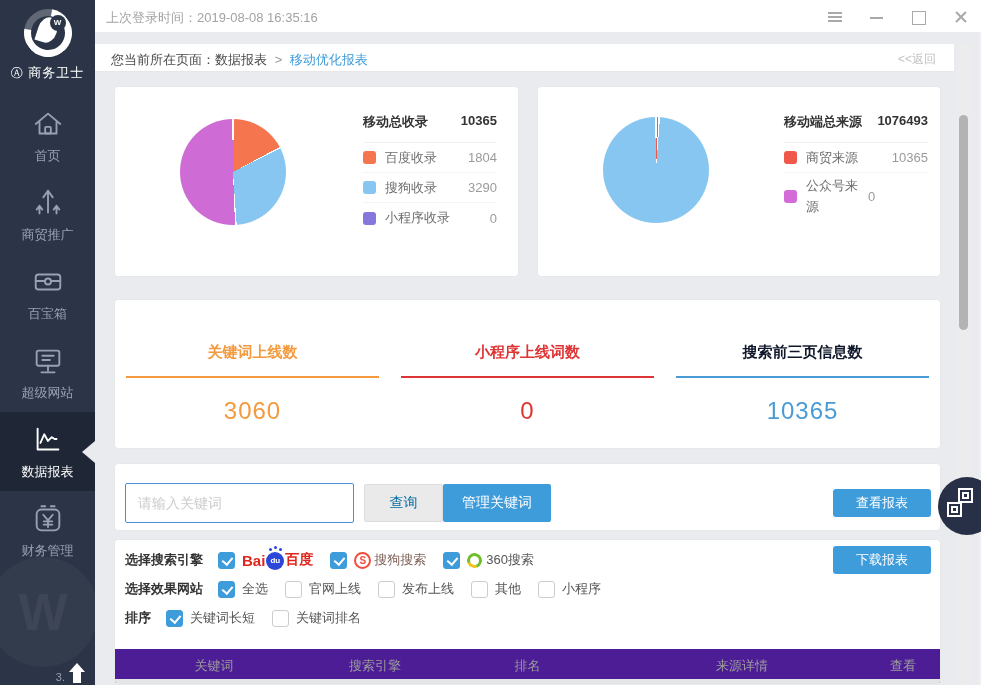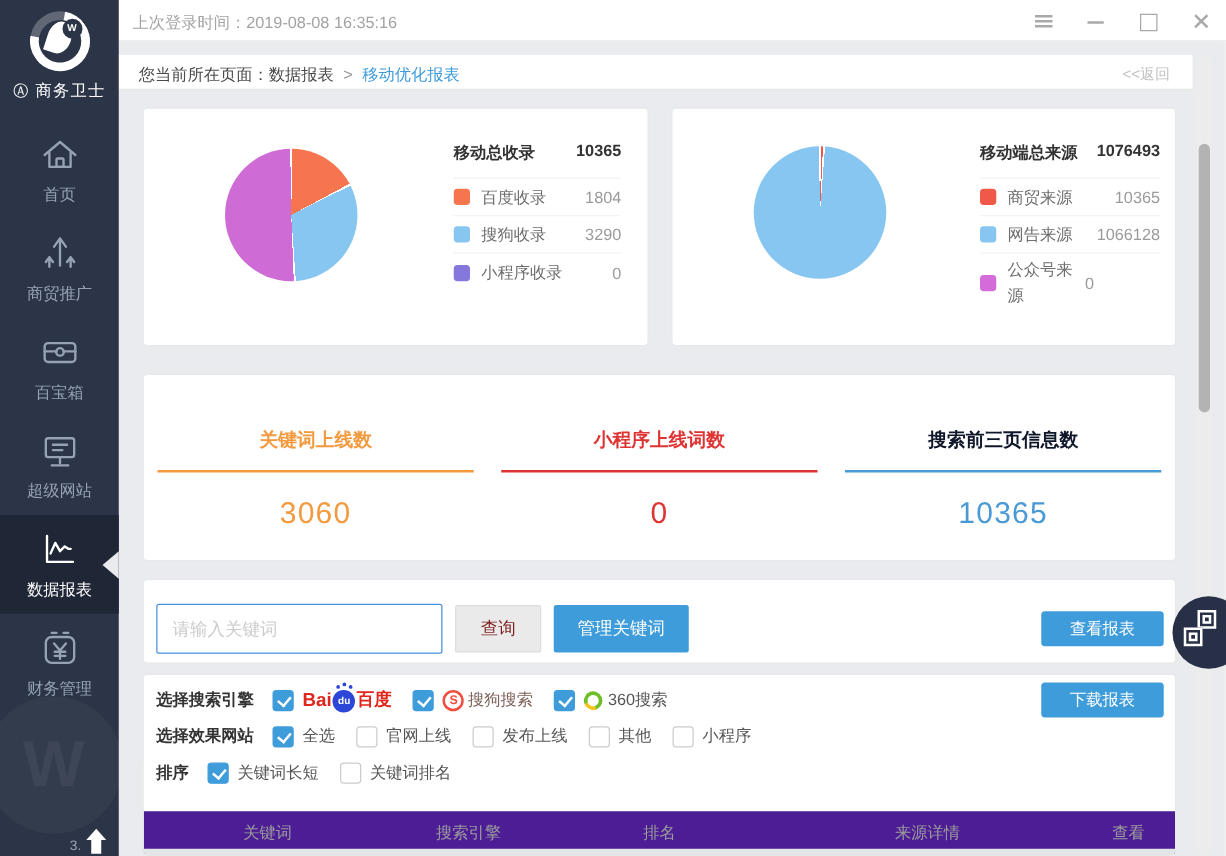--- a/index.html
+++ b/index.html
@@ -72,21 +72,21 @@
 
   .stats-wrap { display:flex; padding-top:43px; }
   .stat-col { flex:1 1 33.33%; text-align:center; }
   .stat-title { font-size:15px; font-weight:bold; }
   .stat-underline { height:2px; width:253px; margin:14px auto 0; }
   .stat-value { margin-top:19px; font-size:24px; letter-spacing:1px; }
 
   .search-input { position:absolute; left:10px; top:19px; width:229px; height:40px; border:1px solid #4a90d9; border-radius:2px; padding:0 12px; font-size:14px; color:#333; outline:none; font-family:inherit; }
   .search-input::placeholder { color:#ccc; }
   .btn { display:inline-block; border:none; cursor:pointer; font-family:inherit; text-align:center; }
-  .btn-query { position:absolute; left:249px; top:20px; width:69px; height:38px; background:#eaeaea; border:1px solid #dcdcdc; border-radius:2px; color:#7f1d1d; font-size:14px; }
+  .btn-query { position:absolute; left:249px; top:20px; width:79px; height:38px; background:#eaeaea; border:1px solid #dcdcdc; border-radius:2px; color:#0369a1; font-size:14px; }
   .btn-manage { position:absolute; left:328px; top:20px; width:108px; height:38px; background:#3e9cdb; border-radius:2px; color:#fff; font-size:14px; }
   .btn-view { position:absolute; left:718px; top:25px; width:98px; height:28px; background:#3e9cdb; border-radius:3px; color:#fff; font-size:13px; }
   .btn-download { position:absolute; left:718px; top:6px; width:98px; height:28px; background:#3e9cdb; border-radius:3px; color:#fff; font-size:13px; }
 
   .filter-row { position:absolute; left:10px; display:flex; align-items:center; font-size:13px; color:#555; }
   .fr-1 { top:10px; } .fr-2 { top:40px; } .fr-3 { top:69px; }
   .filter-label { font-weight:bold; color:#333; margin-right:15px; }
   .cb-group { display:flex; align-items:center; margin-right:17px; cursor:pointer; }
   .cb { width:17px; height:17px; border:1px solid #ccc; border-radius:3px; background:#fff; position:relative; margin-right:7px; flex:0 0 17px; cursor:pointer; }
   .cb.checked { background:#3e9cdb; border-color:#3e9cdb; }
@@ -246,25 +246,20 @@
         <div class="legend-title">
           <span>移动端总来源</span>
           <span>1076493</span>
         </div>
         <div class="legend-row">
           <span class="swatch" style="background: rgb(240, 88, 74);"></span>
           <span class="legend-label">商贸来源</span>
           <span class="legend-value">10365</span>
         </div>
         <div class="legend-row">
-          <span class="swatch" style="background: rgb(135, 198, 240);"></span>
-          <span class="legend-label">网告来源</span>
-          <span class="legend-value">1066128</span>
-        </div>
-        <div class="legend-row">
           <span class="swatch" style="background: rgb(211, 108, 216);"></span>
           <span class="legend-label wrap">公众号来源</span>
           <span class="legend-value">0</span>
         </div>
       </div>
     </div>
 
     <div class="card card-stats">
       <div class="stats-wrap">
         <div class="stat-col">

